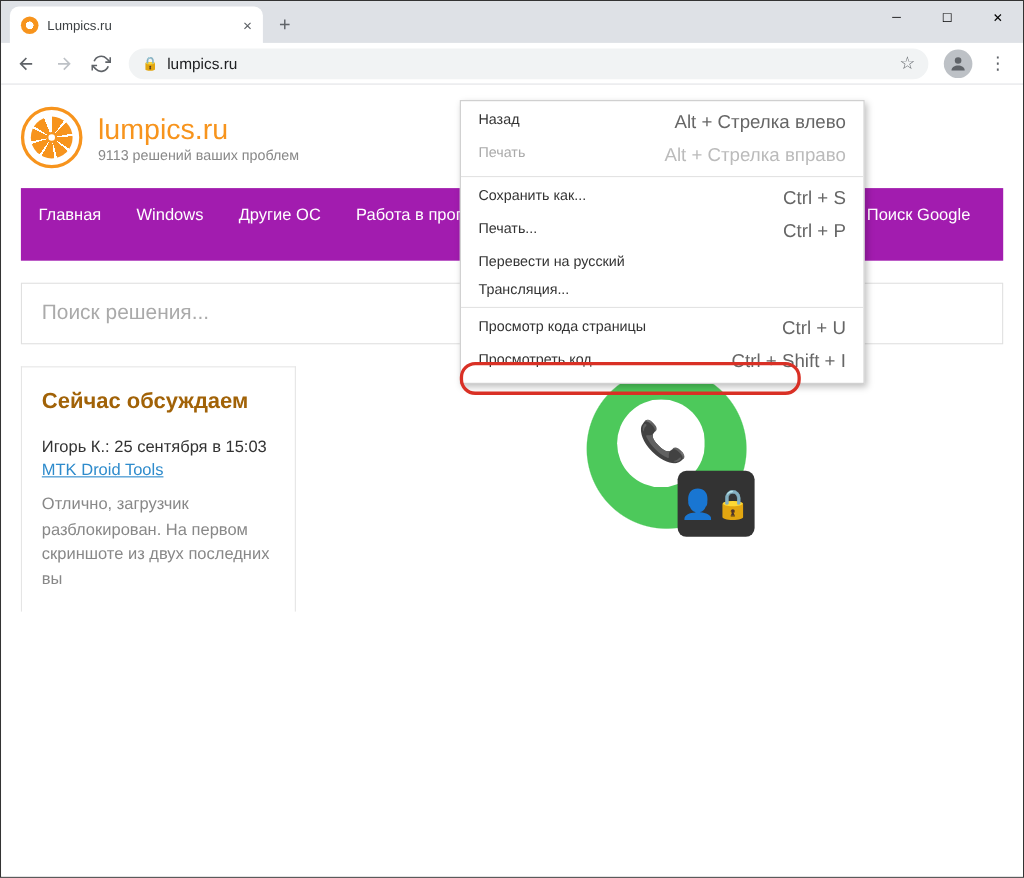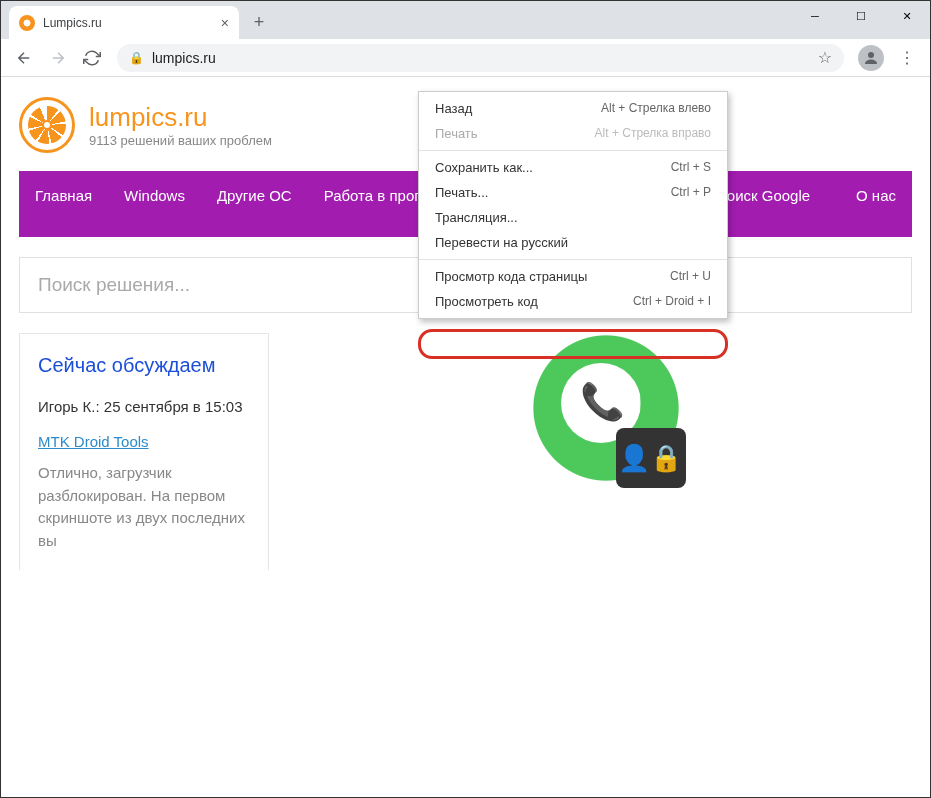--- a/index.html
+++ b/index.html
@@ -30,41 +30,41 @@
 .logo-img{width:56px;height:56px;border-radius:50%;border:3px solid #f7941d;position:relative;background:#fff}
 .logo-img::before{content:"";position:absolute;inset:6px;background:conic-gradient(#f7941d 0 10%,#fff 10% 12%,#f7941d 12% 22%,#fff 22% 24%,#f7941d 24% 34%,#fff 34% 36%,#f7941d 36% 46%,#fff 46% 48%,#f7941d 48% 58%,#fff 58% 60%,#f7941d 60% 70%,#fff 70% 72%,#f7941d 72% 82%,#fff 82% 84%,#f7941d 84% 94%,#fff 94% 100%);border-radius:50%}
 .logo-img::after{content:"";position:absolute;inset:20px;background:#fff;border-radius:50%;border:2px solid #f7941d}
 .logo-text h1{font-size:26px;font-weight:400;color:#f7941d}
 .logo-text p{font-size:13px;color:#888}
 .nav{background:#a21caf;display:flex;flex-wrap:wrap}
 .nav a{color:#fff;padding:16px 16px;font-size:15px;text-decoration:none;cursor:pointer}
 .searchbox{margin:20px 0;border:1px solid #e0e0e0;padding:16px 18px;color:#aaa;font-size:19px}
 .main{display:flex;gap:30px;margin-top:18px}
 .sidebar{width:250px;border:1px solid #e5e5e5;border-bottom:none;padding:18px}
-.sidebar h3{font-size:20px;font-weight:400;color:#1d4ed8;margin-bottom:20px;line-height:1.3}
-.comment-author{font-size:15px;color:#333;margin-bottom:18px}
+.sidebar h3{font-size:20px;font-weight:700;color:#a16207;margin-bottom:20px;line-height:1.3}
+.comment-author{font-size:15px;color:#333;margin-bottom:4px}
 .comment-link{color:#2e8bcc;text-decoration:underline;font-size:15px;display:block;margin-bottom:12px}
 .comment-text{font-size:15px;color:#888;line-height:1.5}
 .cards{flex:1;display:flex;gap:40px;justify-content:center}
 .card{width:220px;text-align:center}
 .card-icon{width:150px;height:150px;margin:0 auto 14px;position:relative}
 .whatsapp{background:radial-gradient(circle at 50% 50%,#4dc95b 68%,transparent 69%);border-radius:50%}
 .whatsapp::before{content:"";position:absolute;left:30px;top:30px;width:80px;height:80px;background:#fff;border-radius:50%;clip-path:polygon(0 0,100% 0,100% 100%,20% 100%,0 85%)}
 .whatsapp::after{content:"📞";position:absolute;left:50px;top:48px;font-size:36px;color:#4dc95b}
 .wa-badge{position:absolute;right:-5px;bottom:-5px;width:70px;height:60px;background:#333;border-radius:8px;display:flex;align-items:center;justify-content:center;color:#fff;font-size:26px}
 .globe{background:radial-gradient(circle at 35% 30%,#7a6fd8,#3d2f8f);border-radius:50%;position:relative}
 .globe::after{content:"";position:absolute;right:-8px;bottom:10px;width:0;height:0;border-left:18px solid transparent;border-right:8px solid transparent;border-top:50px solid #fff;transform:rotate(-30deg);filter:drop-shadow(1px 1px 0 #888)}
 .globe-badge{position:absolute;left:-5px;bottom:0;width:55px;height:48px;background:#fff;border:2px solid #888;border-radius:4px}
 .globe-badge::before{content:"↺";position:absolute;left:14px;top:10px;font-size:22px;color:#666}
 .globe-badge::after{content:"";position:absolute;top:0;left:0;right:0;height:10px;background:#d0e4f5;border-bottom:1px solid #888}
 .card-title{color:#2e8bcc;font-size:16px;line-height:1.5}
-.ctx{position:absolute;left:417px;top:90px;width:310px;background:#fff;border:1px solid #ccc;box-shadow:2px 3px 6px rgba(0,0,0,.25);z-index:100;padding:4px 0}
+.ctx{position:absolute;left:417px;top:90px;width:368px;background:#fff;border:1px solid #ccc;box-shadow:2px 3px 6px rgba(0,0,0,.25);z-index:100;padding:4px 0}
 .ctx-item{display:flex;justify-content:space-between;padding:5px 16px;font-size:13px;color:#333}
 .ctx-item.disabled{color:#aaa}
-.ctx-item .sc{color:#666;font-size:12px}
+.ctx-item .sc{color:#666;font-size:17px}
 .ctx-item.disabled .sc{color:#bbb}
 .ctx-sep{height:1px;background:#e3e3e3;margin:4px 0}
 .ctx-hl{position:absolute;left:417px;top:328px;width:310px;height:30px;border:3px solid #d93025;border-radius:14px;z-index:101;pointer-events:none}
 </style>
 </head>
 <body>
 
 <div class="titlebar">
   <div class="tab">
     <div class="favicon"></div>
@@ -120,21 +120,20 @@
       </div>
     </div>
     <div class="nav">
       <a>Главная</a>
       <a>Windows</a>
       <a>Другие ОС</a>
       <a>Работа в программах</a>
       <a style="visibility:hidden;width:1px;padding:16px 0">Мобильные устройства</a>
       <a style="margin-left:auto">Веб-сервисы</a>
       <a style="flex-basis:100%;max-width:140px">Поиск Google</a>
-      <a>О нас</a>
     </div>
     <div class="searchbox">Поиск решения...</div>
     <div class="main">
       <div class="sidebar">
         <h3>Сейчас обсуждаем</h3>
         <div class="comment-author">Игорь К.: 25 сентября в 15:03</div>
         <a class="comment-link">MTK Droid Tools</a>
         <div class="comment-text">Отлично, загрузчик разблокирован. На первом скриншоте из двух последних вы</div>
       </div>
       <div class="cards">
@@ -160,30 +159,30 @@
     <div class="ctx-sep"></div>
     <div class="ctx-item">
       <span>Сохранить как...</span>
       <span class="sc">Ctrl + S</span>
     </div>
     <div class="ctx-item">
       <span>Печать...</span>
       <span class="sc">Ctrl + P</span>
     </div>
     <div class="ctx-item">
-      <span>Трансляция...</span>
+      <span>Перевести на русский</span>
       <span class="sc"></span>
     </div>
     <div class="ctx-item">
-      <span>Перевести на русский</span>
+      <span>Трансляция...</span>
       <span class="sc"></span>
     </div>
     <div class="ctx-sep"></div>
     <div class="ctx-item">
       <span>Просмотр кода страницы</span>
       <span class="sc">Ctrl + U</span>
     </div>
     <div class="ctx-item">
       <span>Просмотреть код</span>
-      <span class="sc">Ctrl + Droid + I</span>
+      <span class="sc">Ctrl + Shift + I</span>
     </div>
   </div>
 <div class="ctx-hl"></div>
 
 </body></html>

